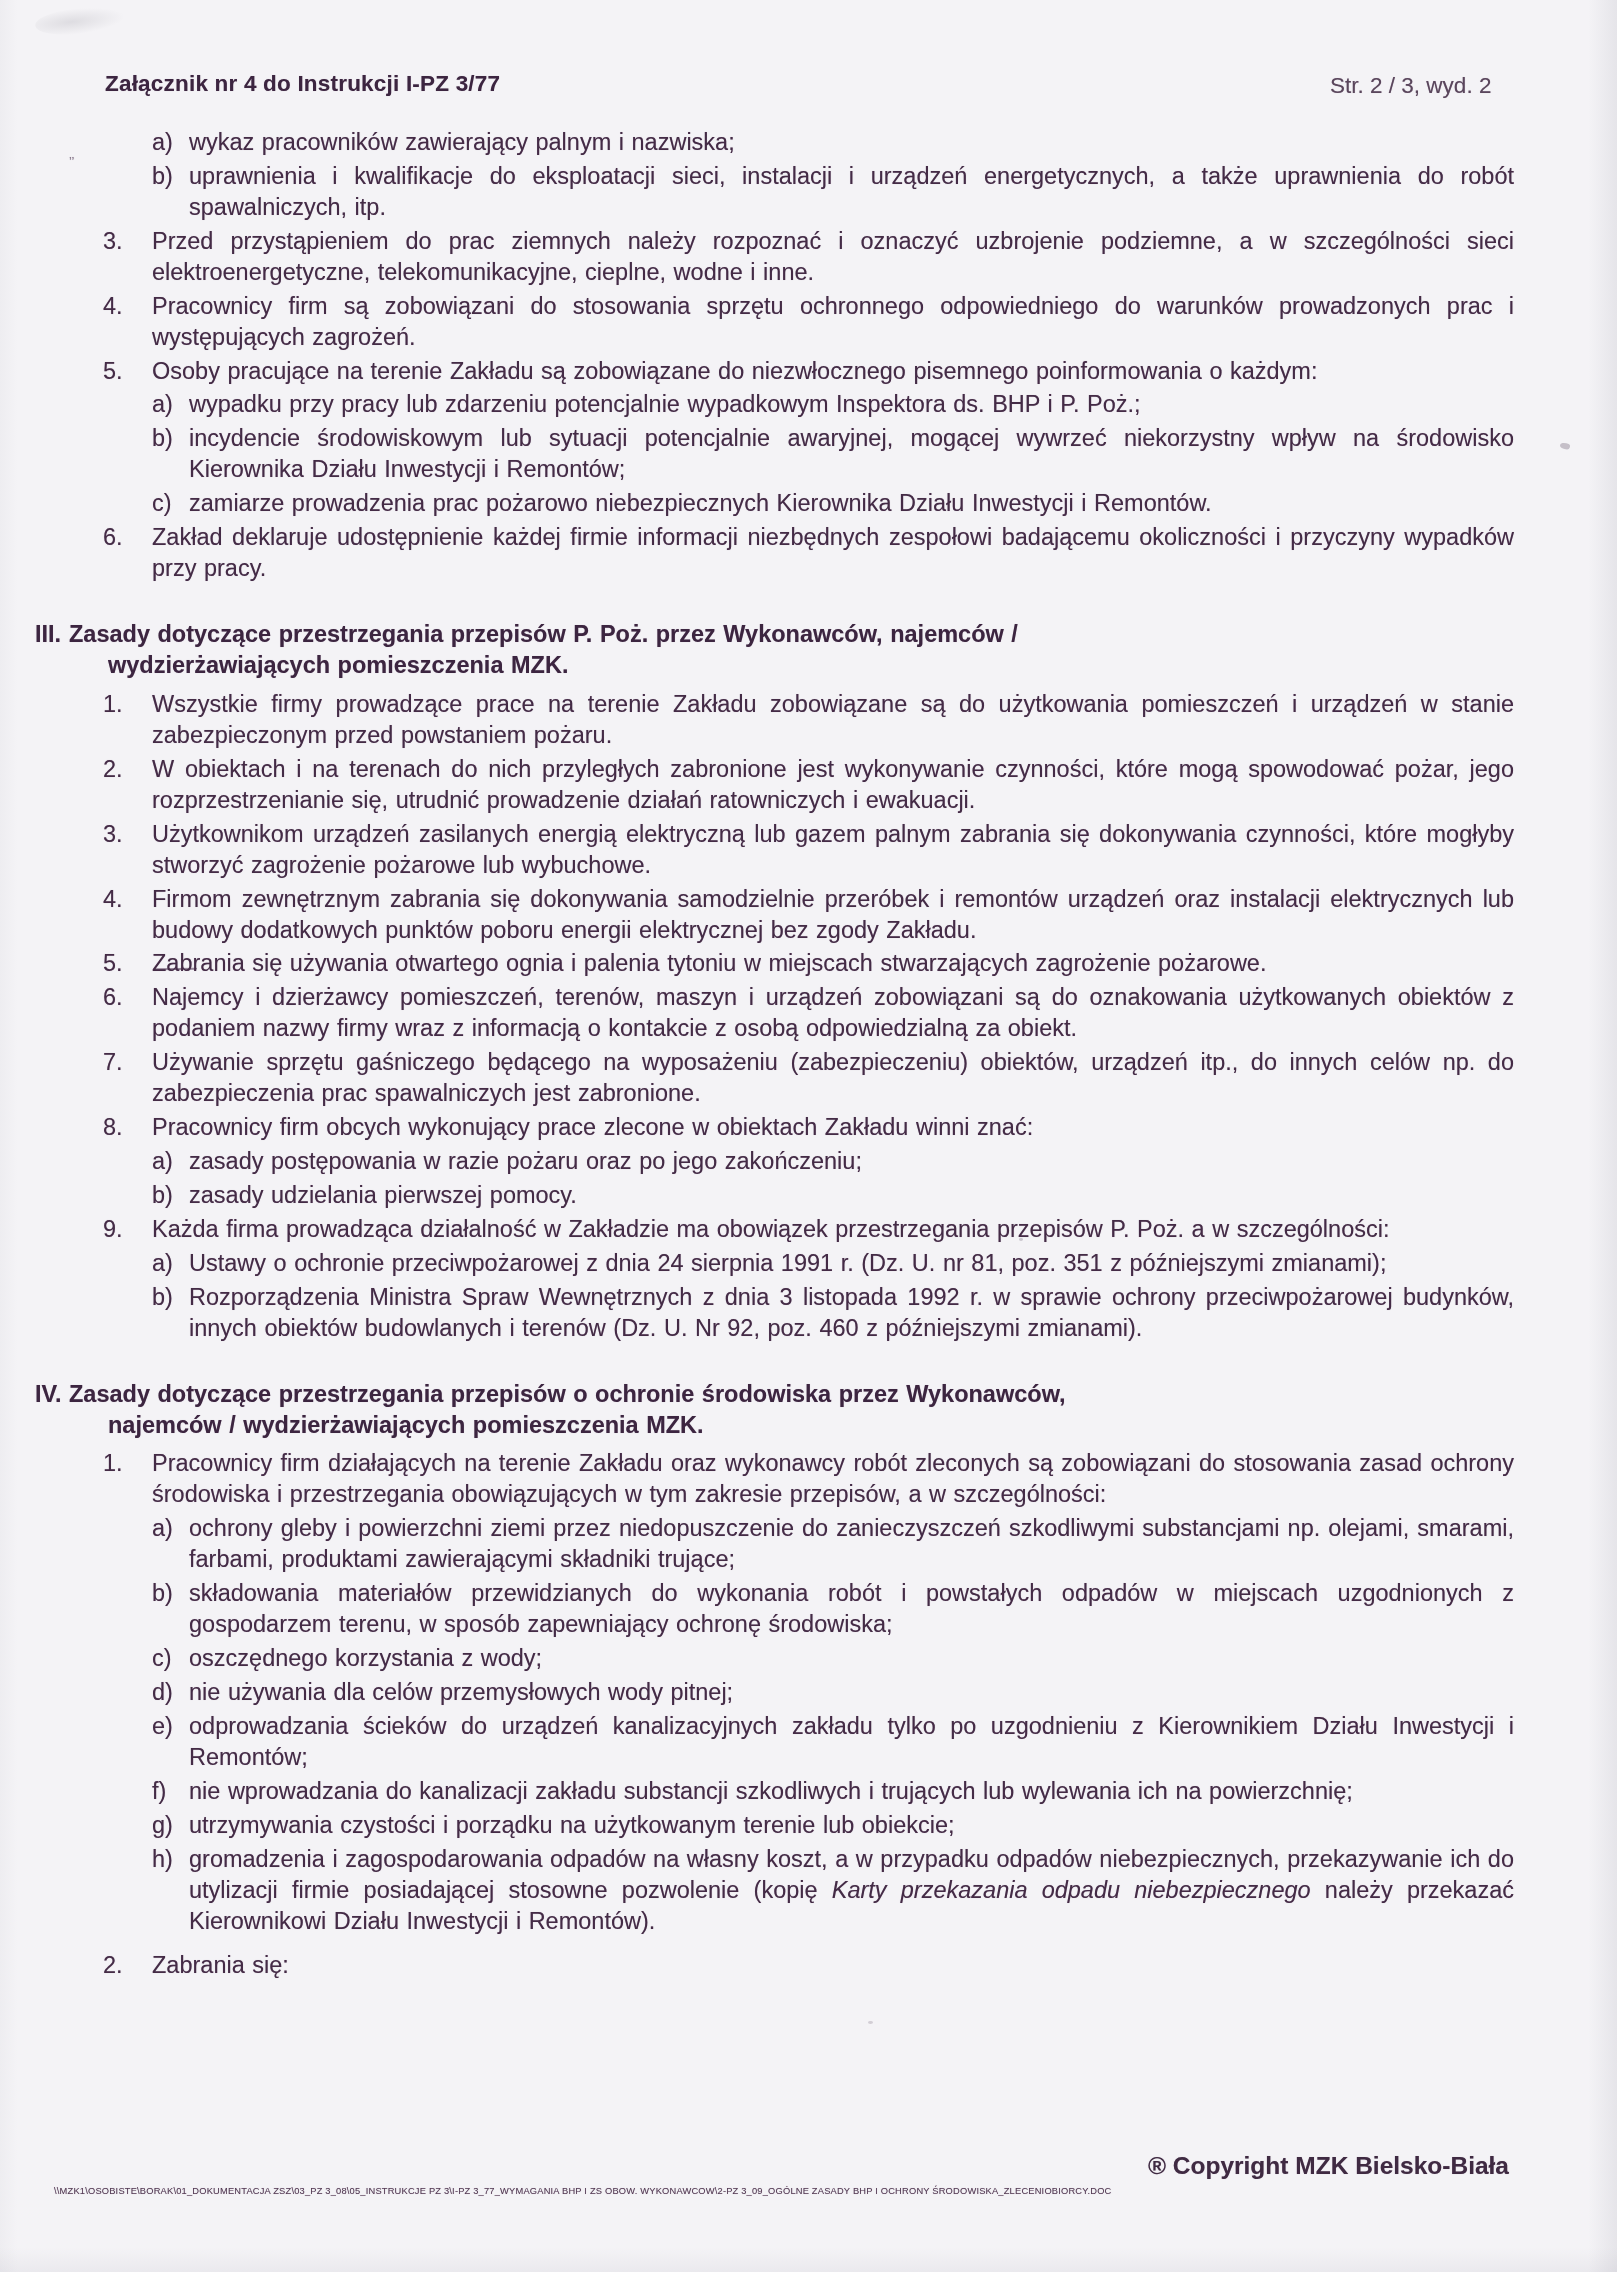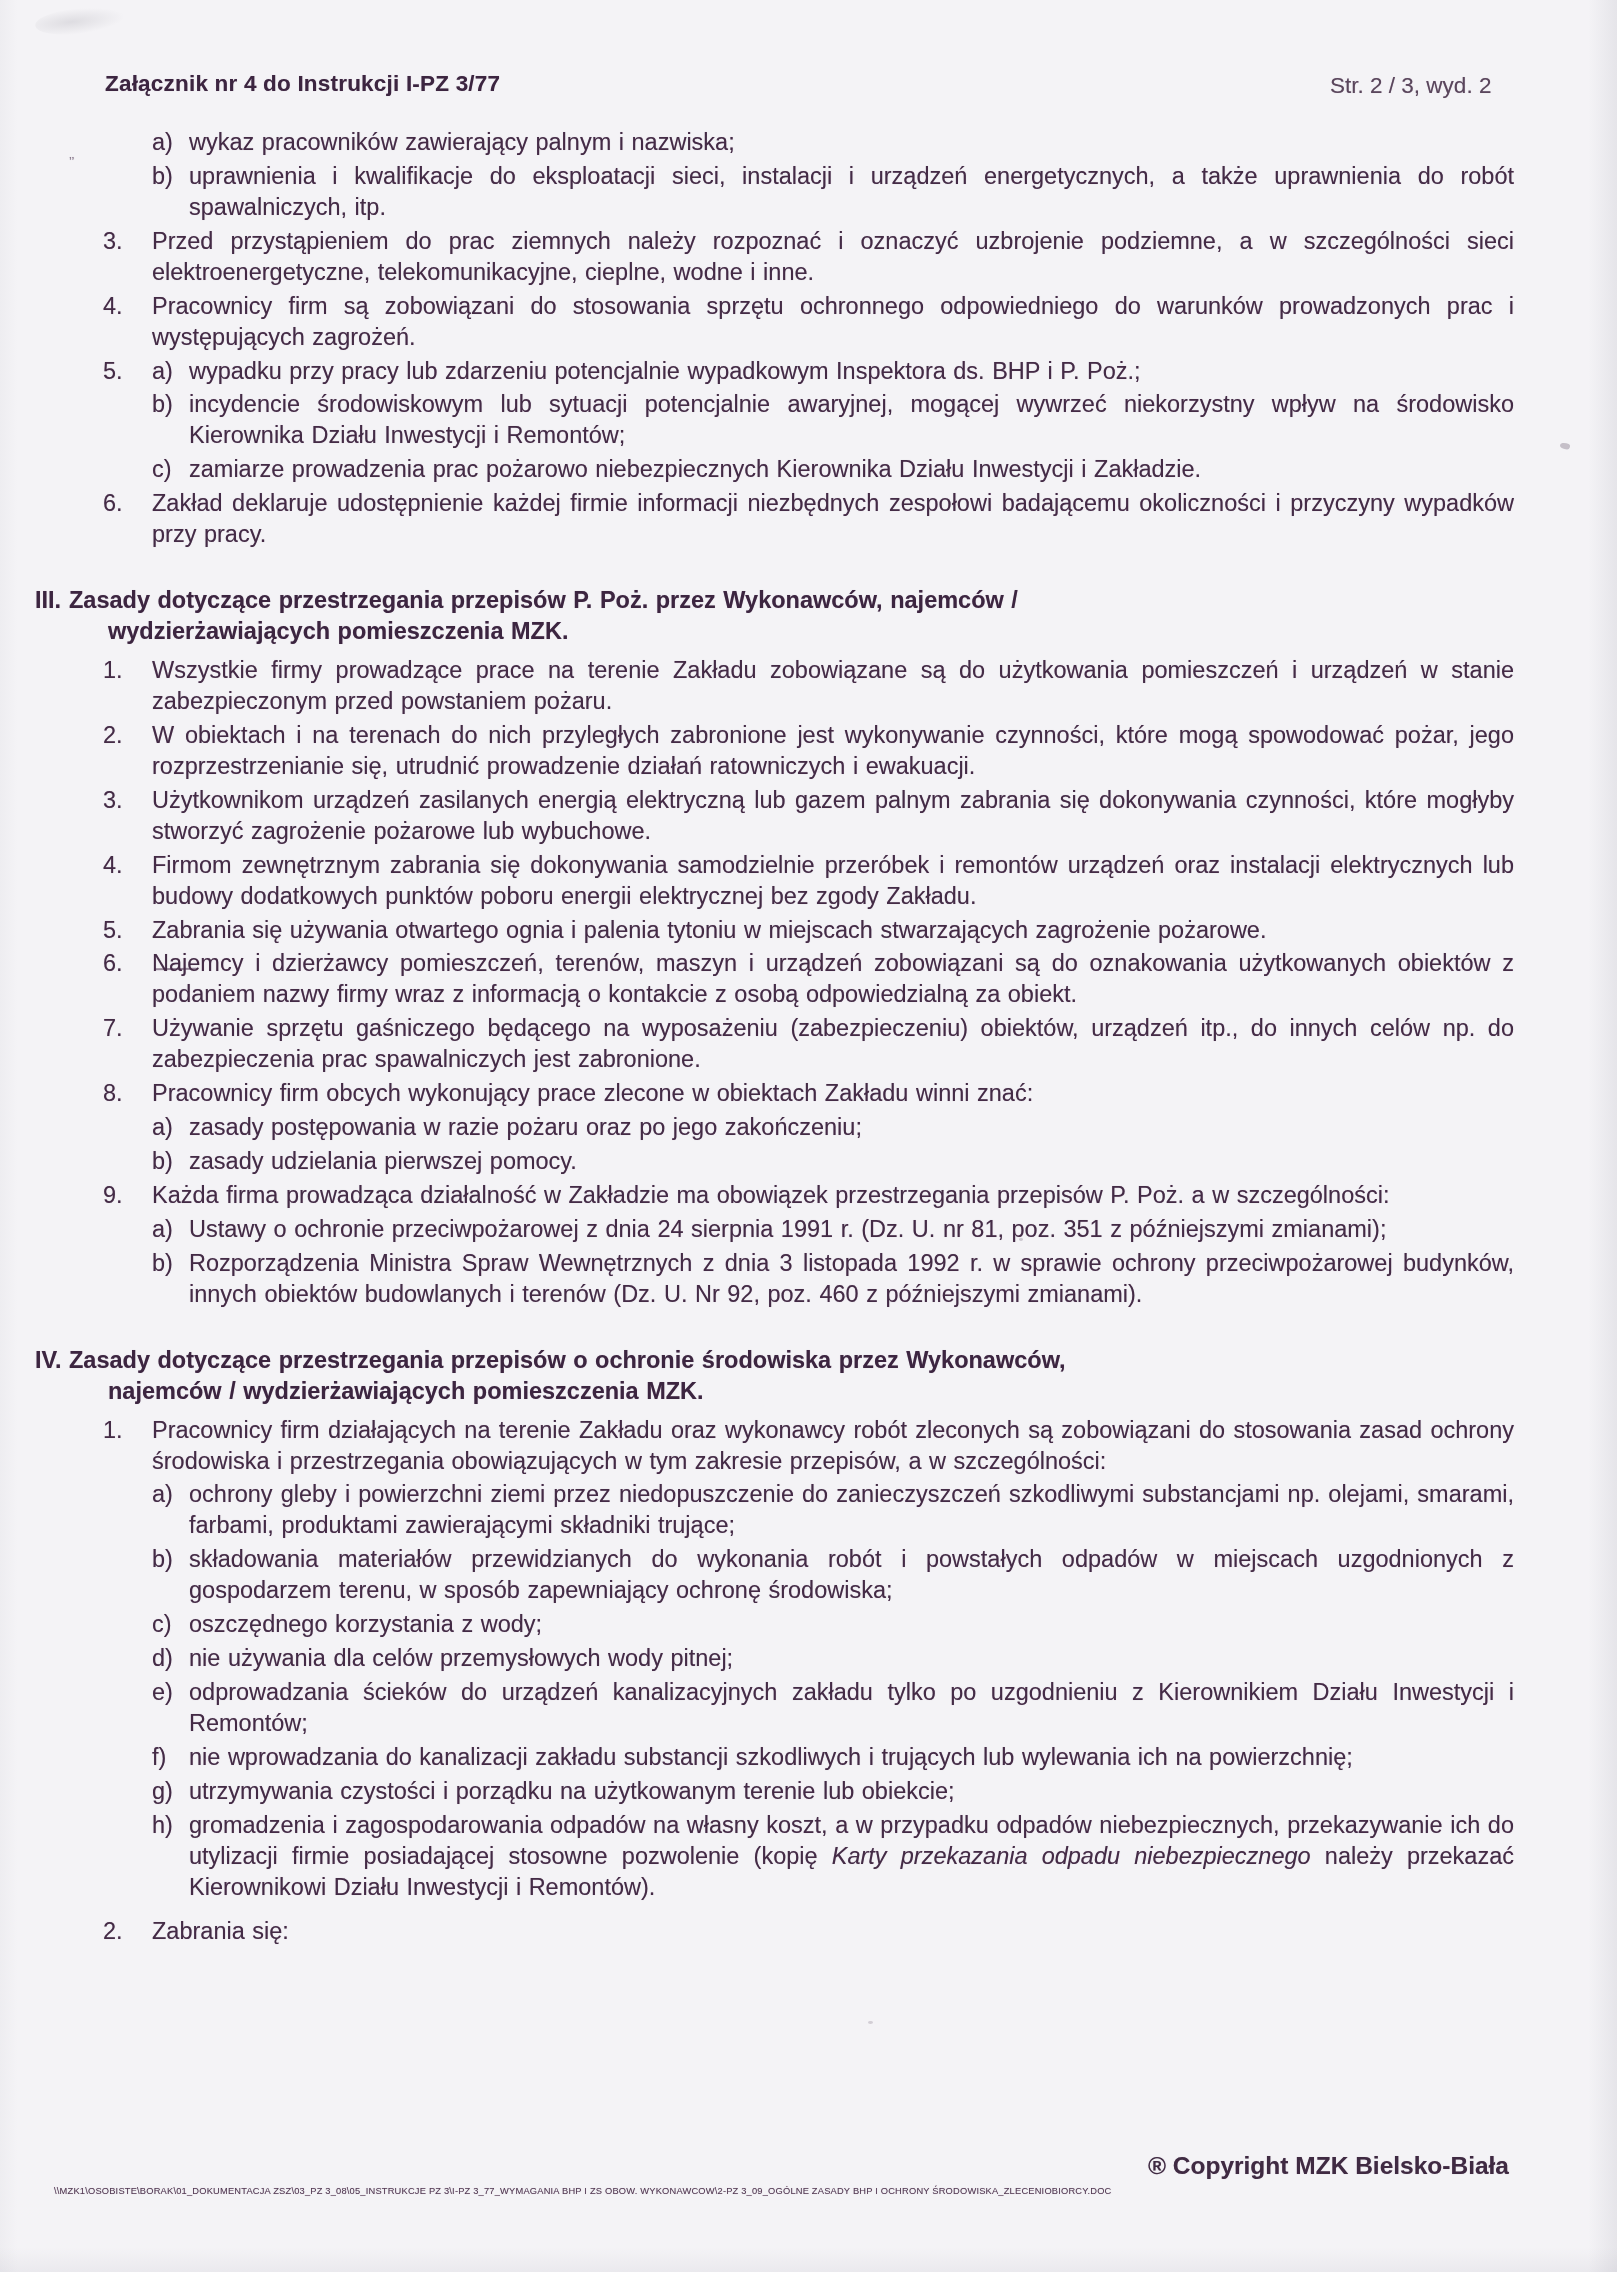--- a/index.html
+++ b/index.html
@@ -138,24 +138,24 @@
   <div class="page-header">
     <span class="left">Załącznik nr 4 do Instrukcji I-PZ 3/77</span>
     <span class="right">Str. 2 / 3, wyd. 2</span>
   </div>
 
   <div class="doc-body">
       <div class="block sub"><span class="marker">a)</span><span class="text">wykaz pracowników zawierający palnym i nazwiska;</span></div>
       <div class="block sub"><span class="marker">b)</span><span class="text">uprawnienia i kwalifikacje do eksploatacji sieci, instalacji i urządzeń energetycznych, a także uprawnienia do robót spawalniczych, itp.</span></div>
       <div class="block item"><span class="marker">3.</span><span class="text">Przed przystąpieniem do prac ziemnych należy rozpoznać i oznaczyć uzbrojenie podziemne, a w szczególności sieci elektroenergetyczne, telekomunikacyjne, cieplne, wodne i inne.</span></div>
       <div class="block item"><span class="marker">4.</span><span class="text">Pracownicy firm są zobowiązani do stosowania sprzętu ochronnego odpowiedniego do warunków prowadzonych prac i występujących zagrożeń.</span></div>
-      <div class="block item"><span class="marker">5.</span></div>
+      <div class="block item"><span class="marker">5.</span><span class="text">Osoby pracujące na terenie Zakładu są zobowiązane do niezwłocznego pisemnego poinformowania o każdym:</span></div>
       <div class="block sub"><span class="marker">a)</span><span class="text">wypadku przy pracy lub zdarzeniu potencjalnie wypadkowym Inspektora ds. BHP i P. Poż.;</span></div>
       <div class="block sub"><span class="marker">b)</span><span class="text">incydencie środowiskowym lub sytuacji potencjalnie awaryjnej, mogącej wywrzeć niekorzystny wpływ na środowisko Kierownika Działu Inwestycji i Remontów;</span></div>
-      <div class="block sub"><span class="marker">c)</span><span class="text">zamiarze prowadzenia prac pożarowo niebezpiecznych Kierownika Działu Inwestycji i Zakładzie.</span></div>
+      <div class="block sub"><span class="marker">c)</span><span class="text">zamiarze prowadzenia prac pożarowo niebezpiecznych Kierownika Działu Inwestycji i Remontów.</span></div>
       <div class="block item"><span class="marker">6.</span><span class="text">Zakład deklaruje udostępnienie każdej firmie informacji niezbędnych zespołowi badającemu okoliczności i przyczyny wypadków przy pracy.</span></div>
       <div class="block heading"><span class="marker">III.</span><span class="text"><span>Zasady dotyczące przestrzegania przepisów P. Poż. przez Wykonawców, najemców  /</span><br><span>wydzierżawiających pomieszczenia MZK.</span></span></div>
       <div class="block item"><span class="marker">1.</span><span class="text">Wszystkie firmy prowadzące prace na terenie Zakładu zobowiązane są do użytkowania pomieszczeń i urządzeń w stanie zabezpieczonym przed powstaniem pożaru.</span></div>
       <div class="block item"><span class="marker">2.</span><span class="text">W obiektach i na terenach do nich przyległych zabronione jest wykonywanie czynności, które mogą spowodować pożar, jego rozprzestrzenianie się, utrudnić prowadzenie działań ratowniczych i ewakuacji.</span></div>
       <div class="block item"><span class="marker">3.</span><span class="text">Użytkownikom urządzeń zasilanych energią elektryczną lub gazem palnym zabrania się dokonywania czynności, które mogłyby stworzyć zagrożenie pożarowe lub wybuchowe.</span></div>
       <div class="block item"><span class="marker">4.</span><span class="text">Firmom zewnętrznym zabrania się dokonywania samodzielnie przeróbek i remontów urządzeń oraz instalacji elektrycznych lub budowy dodatkowych punktów poboru energii elektrycznej bez zgody Zakładu.</span></div>
       <div class="block item"><span class="marker">5.</span><span class="text">Zabrania się używania otwartego ognia i palenia tytoniu w miejscach stwarzających zagrożenie pożarowe.</span></div>
       <div class="block item"><span class="marker">6.</span><span class="text">Najemcy i dzierżawcy pomieszczeń, terenów, maszyn i urządzeń zobowiązani są do oznakowania użytkowanych obiektów z podaniem nazwy firmy wraz z informacją o kontakcie z osobą odpowiedzialną za obiekt.</span></div>
       <div class="block item"><span class="marker">7.</span><span class="text">Używanie sprzętu gaśniczego będącego na wyposażeniu (zabezpieczeniu) obiektów, urządzeń itp., do innych celów np. do zabezpieczenia prac spawalniczych jest zabronione.</span></div>
       <div class="block item"><span class="marker">8.</span><span class="text">Pracownicy firm obcych wykonujący prace zlecone w obiektach Zakładu winni znać:</span></div>

